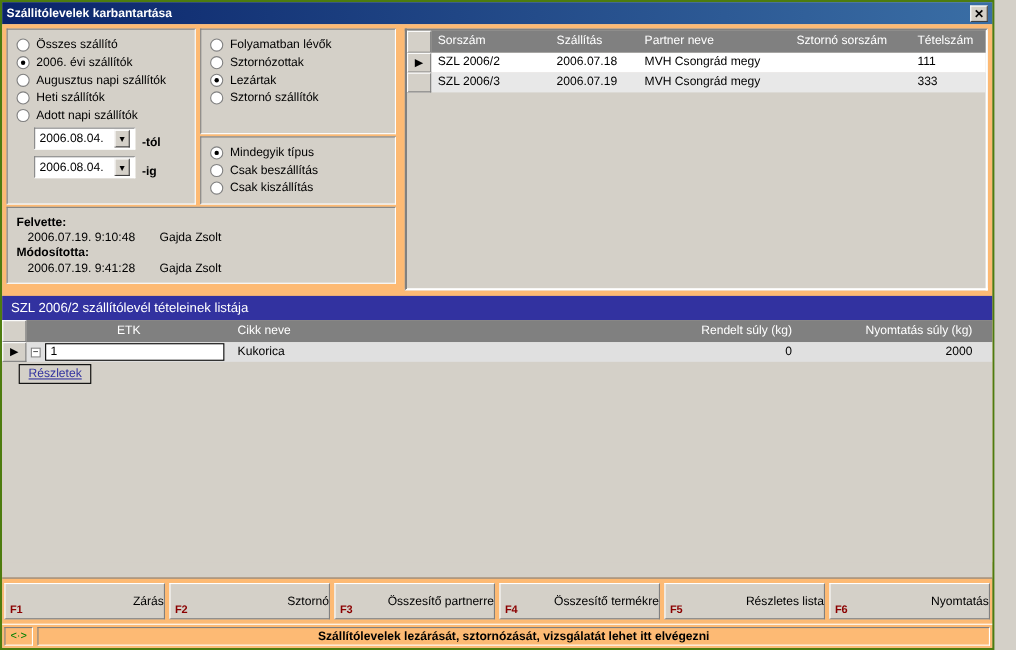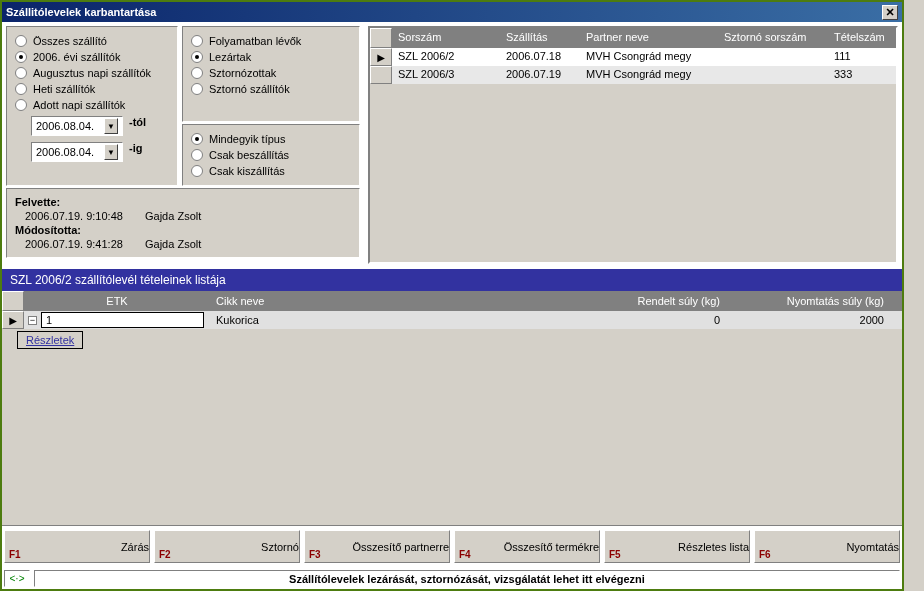--- a/index.html
+++ b/index.html
@@ -1,32 +1,32 @@
 <!DOCTYPE html>
 <html><head>
 <meta charset="utf-8">
 <style>
 * { box-sizing: border-box; margin: 0; padding: 0; font-family: Tahoma, Arial, sans-serif; font-size: 11px; }
 body { background: #d4d0c8; width: 924px; height: 591px; overflow: hidden; }
 .window { width: 904px; height: 591px; border: 2px solid #4d7c0f; display: flex; flex-direction: column; }
 .titlebar { background: linear-gradient(to right, #0a246a, #3a6ea5); color: #fff; height: 20px; display: flex; align-items: center; padding: 0 4px; font-weight: bold; }
 .titlebar-text { flex: 1; }
 .close-btn { width: 16px; height: 15px; background: #d4d0c8; border: 1px solid #fff; border-right-color: #404040; border-bottom-color: #404040; display: flex; align-items: center; justify-content: center; color: #000; font-weight: bold; font-family: Arial; cursor: pointer; }
-.content { flex: 1; display: flex; flex-direction: column; background: #ffffff; }
+.content { flex: 1; display: flex; flex-direction: column; background: #fdba74; }
 .upper { display: flex; height: 247px; }
 .left-panel { width: 362px; padding: 4px; }
 .right-panel { flex: 1; padding: 4px; }
 .group { border: 1px solid #fff; border-left-color: #808080; border-top-color: #808080; padding: 6px 8px; margin-bottom: 2px; background: #d4d0c8; }
 .filters-row { display: flex; gap: 4px; }
 .filters-left { width: 172px; }
 .filters-right { flex: 1; }
 .radio-row { display: flex; align-items: center; gap: 6px; padding: 2px 0; }
 .radio { width: 12px; height: 12px; border-radius: 50%; border: 1px solid #808080; background: #fff; display: flex; align-items: center; justify-content: center; }
 .radio.selected::after { content: ''; width: 4px; height: 4px; border-radius: 50%; background: #000; }
-.date-row { display: flex; align-items: flex-start; gap: 6px; padding: 3px 0 3px 16px; }
+.date-row { display: flex; align-items: flex-end; gap: 6px; padding: 3px 0 3px 16px; }
 .date-input { width: 92px; height: 20px; border: 1px solid #808080; border-right-color:#fff; border-bottom-color:#fff; background: #fff; padding: 0 4px; display: flex; align-items: center; justify-content: space-between; }
 .date-input .arrow { width: 14px; height: 16px; background: #d4d0c8; border: 1px solid #fff; border-right-color:#404040; border-bottom-color:#404040; display:flex; align-items:center; justify-content:center; font-size:8px; }
 .date-suffix { font-weight: bold; }
 .info-row { display: flex; padding: 1px 0; }
 .info-label { font-weight: bold; }
 .info-time { width: 130px; padding-left: 10px; }
 .info-user { }
 .grid { border: 2px solid #808080; border-right-color:#fff; border-bottom-color:#fff; background: #d4d0c8; height: 238px; }
 .grid-header { display: flex; background: #808080; color: #fff; }
 .grid-header .gh-sel { width: 22px; background:#d4d0c8; border:1px solid #fff; border-right-color:#808080; border-bottom-color:#808080; height:20px; }
@@ -114,26 +114,26 @@
               <span class="date-suffix">-ig</span>
             </div>
           </div>
           <div class="filters-right">
             <div class="group" style="height:96px;">
               <div class="radio-row">
                   <span class="radio"></span>
                   <span>Folyamatban lévők</span>
                 </div>
               <div class="radio-row">
+                  <span class="radio"></span>
+                  <span>Sztornózottak</span>
+                </div>
+              <div class="radio-row">
                   <span class="radio selected"></span>
                   <span>Lezártak</span>
-                </div>
-              <div class="radio-row">
-                  <span class="radio"></span>
-                  <span>Sztornózottak</span>
                 </div>
               <div class="radio-row">
                   <span class="radio"></span>
                   <span>Sztornó szállítók</span>
                 </div>
             </div>
             <div class="group">
               <div class="radio-row">
                   <span class="radio selected"></span>
                   <span>Mindegyik típus</span>

